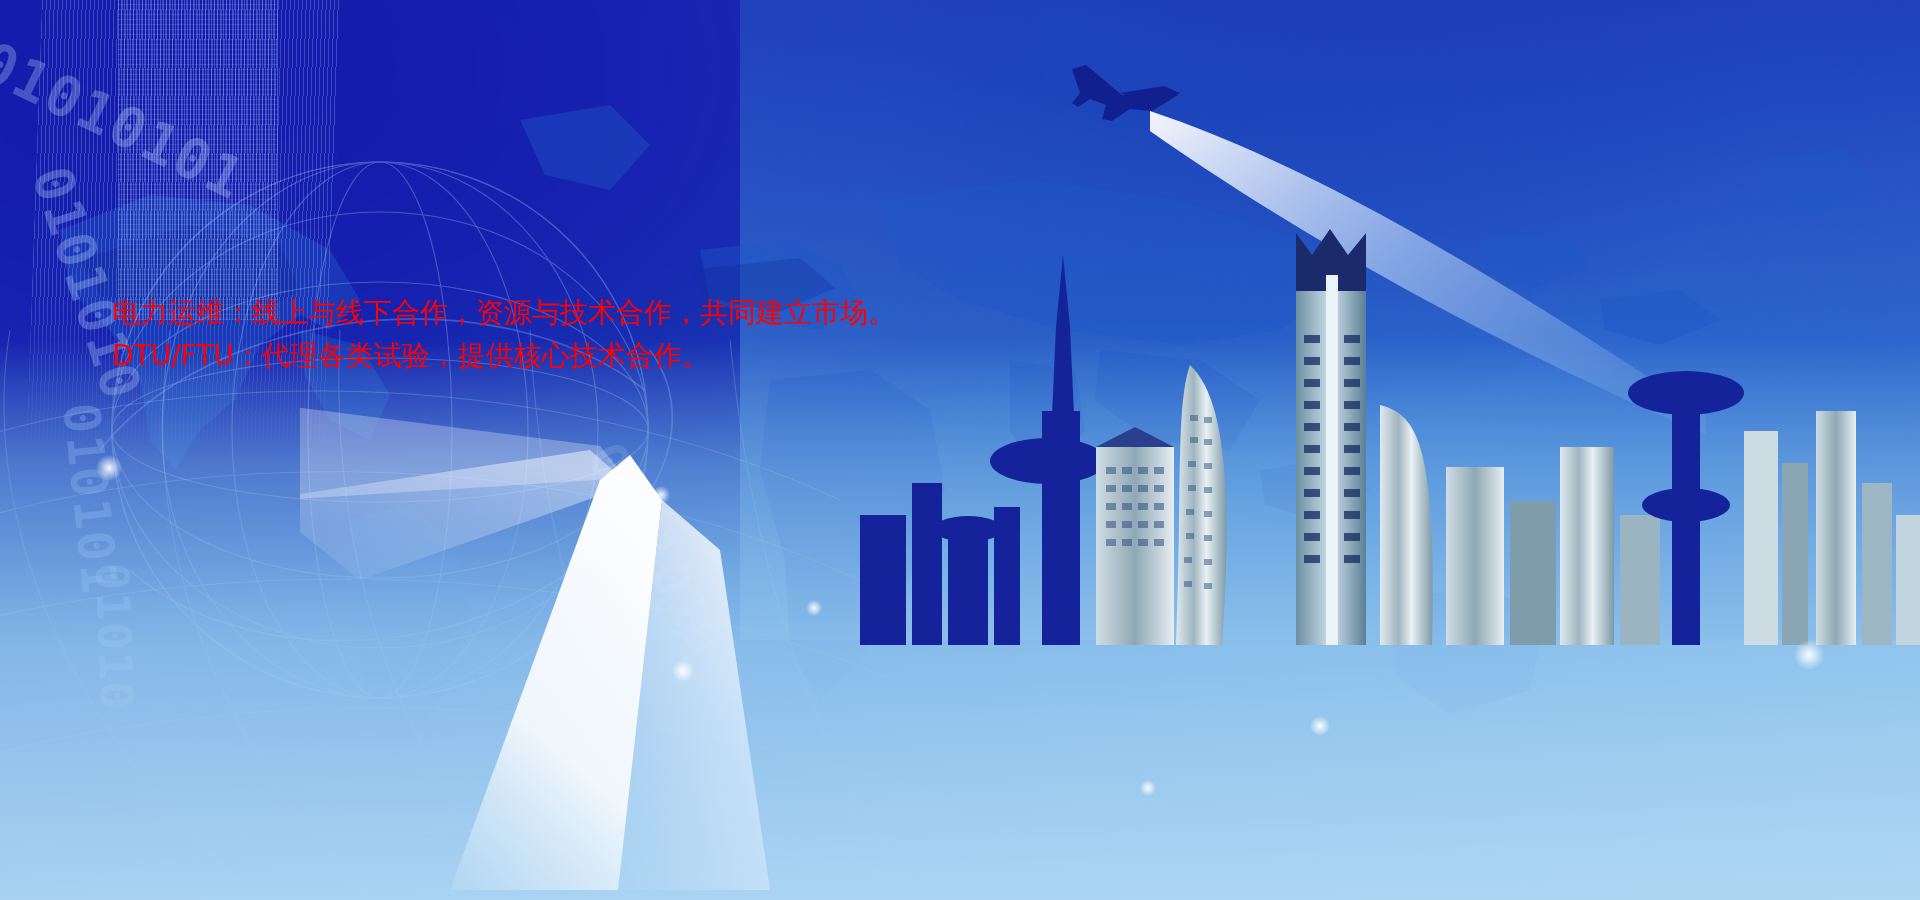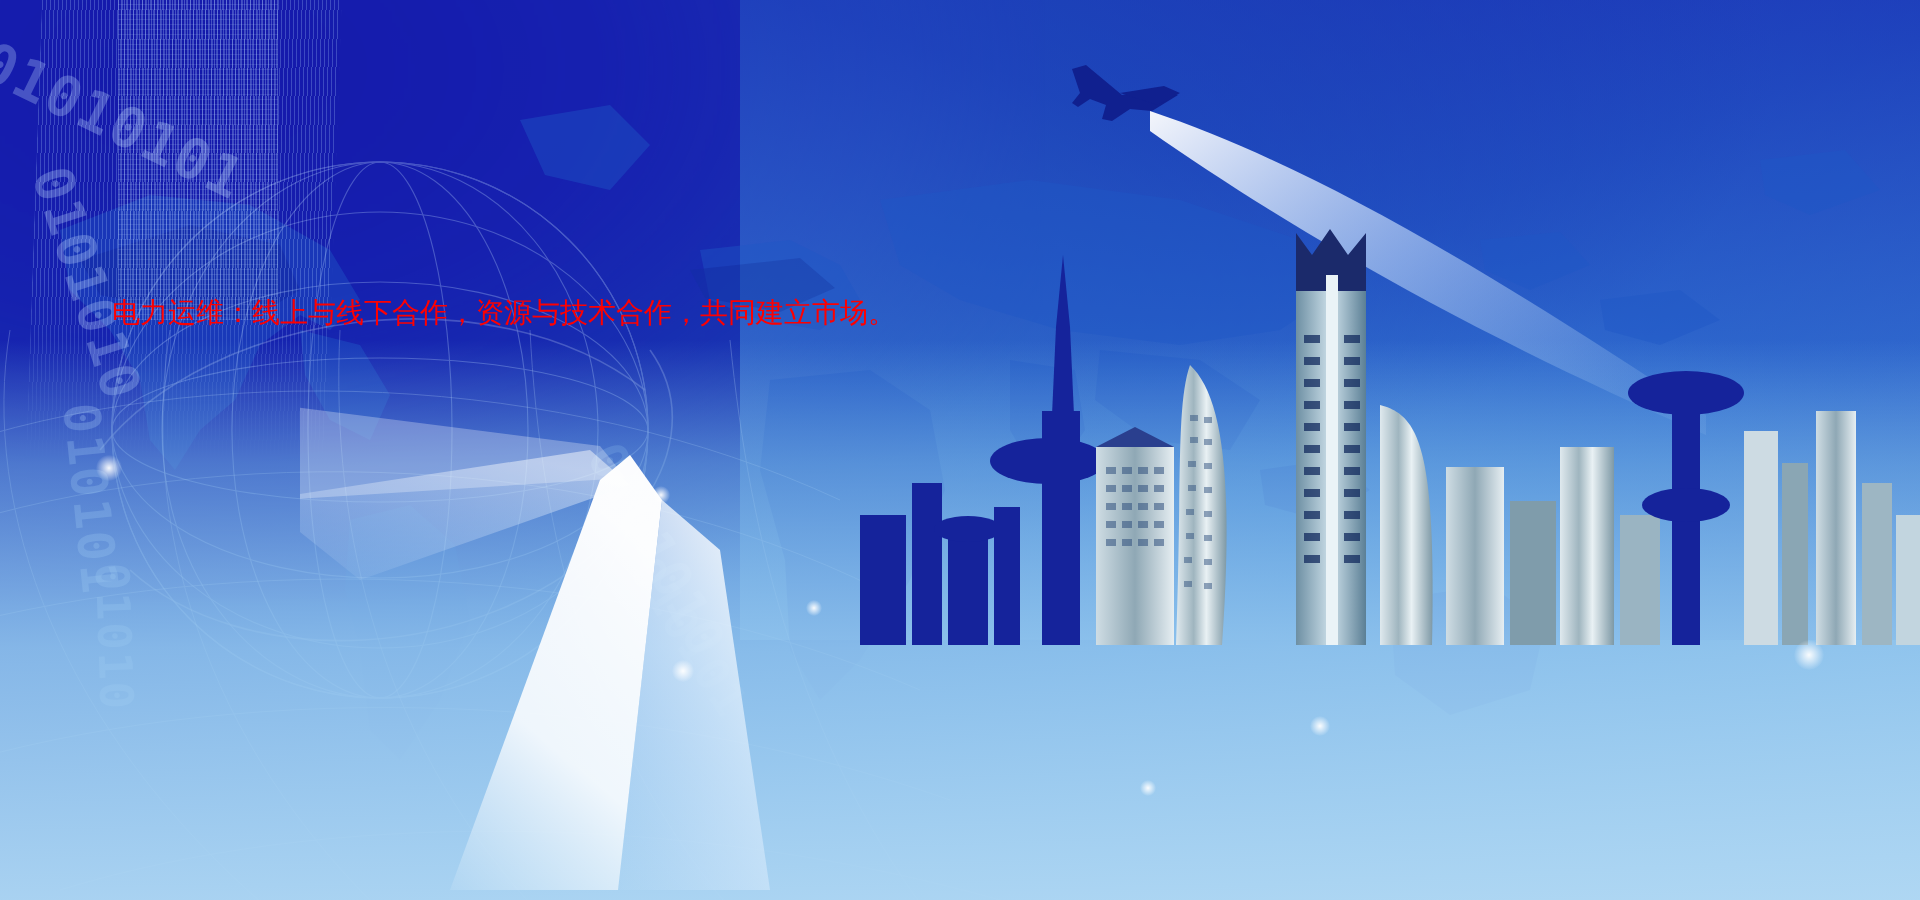--- a/index.html
+++ b/index.html
@@ -391,15 +391,16 @@
   <div class="dot" style="left:652px;top:486px;width:18px;height:18px;"></div>
   <div class="dot" style="left:672px;top:660px;width:22px;height:22px;"></div>
   <div class="dot" style="left:806px;top:600px;width:16px;height:16px;"></div>
   <div class="dot" style="left:1794px;top:640px;width:30px;height:30px;"></div>
   <div class="dot" style="left:1310px;top:716px;width:20px;height:20px;"></div>
   <div class="dot" style="left:1140px;top:780px;width:16px;height:16px;"></div>
 
 
   <div class="body-block">
     <span class="body-line">电力运维：线上与线下合作，资源与技术合作，共同建立市场。</span>
+    <span class="body-line">DTU/FTU：代理各类试验，提供核心技术合作。</span>
   </div>
 
 </div>
 
 </body></html>

